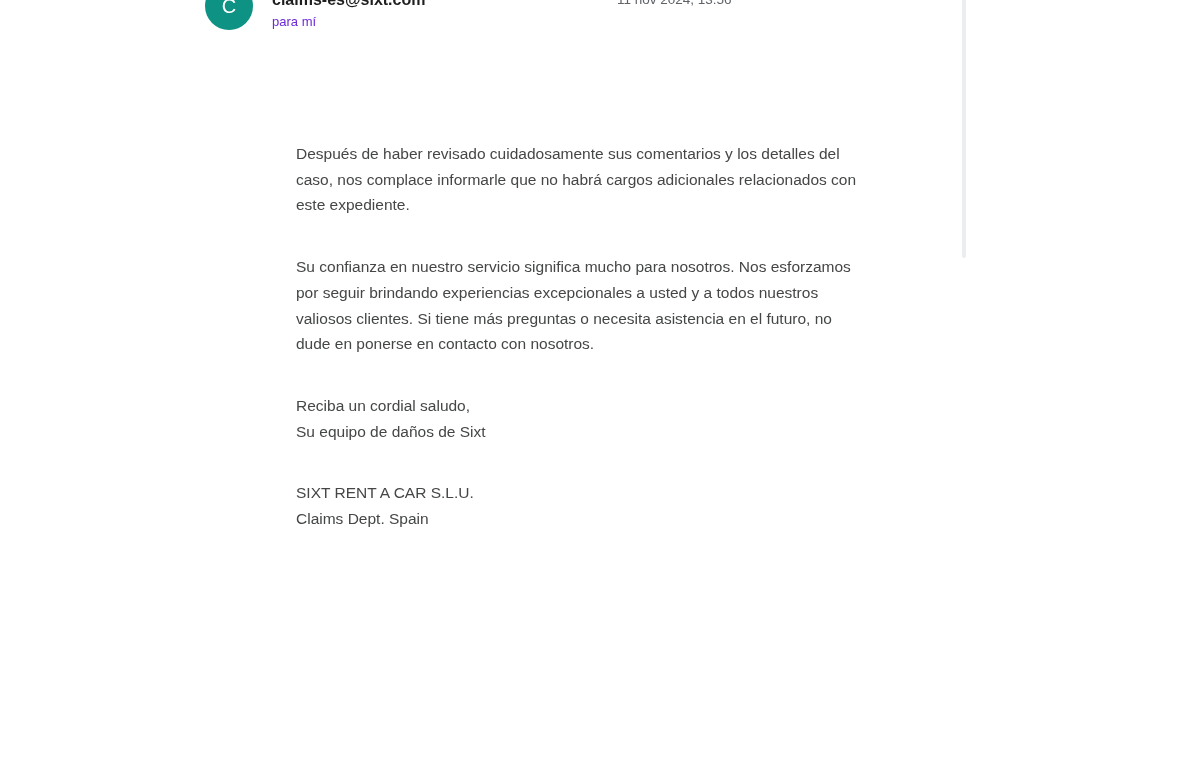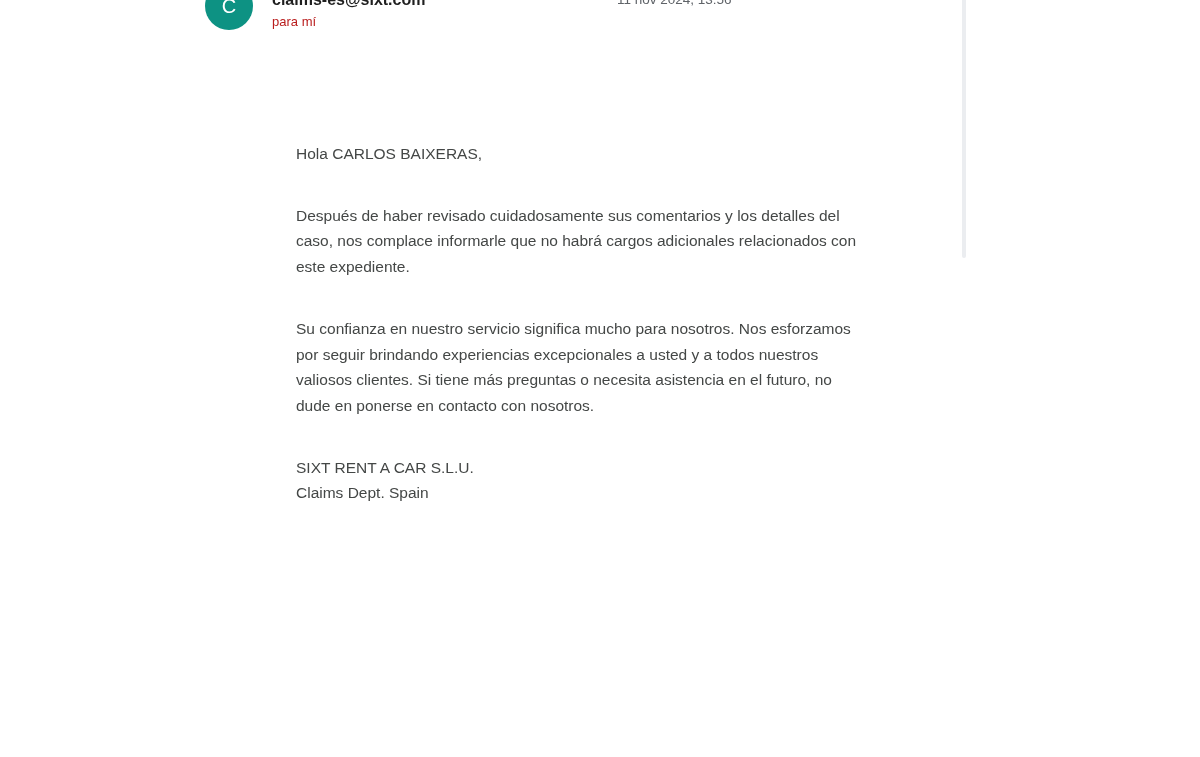--- a/index.html
+++ b/index.html
@@ -52,21 +52,21 @@
     color: #5f6368;
     white-space: nowrap;
   }
 
   .recipient-summary {
     position: absolute;
     left: 272px;
     top: 13px;
     font-size: 13px;
     line-height: 18px;
-    color: #b91c1c;
+    color: #6d28d9;
     white-space: nowrap;
     cursor: pointer;
   }
 
   
   .scrollbar-thumb {
     position: absolute;
     left: 962px;
     top: -12px;
     width: 4px;
@@ -102,25 +102,26 @@
 
   <div class="sender-email">claims-es@sixt.com</div>
 
   <div class="email-date">11 nov 2024, 13:56</div>
 
   <div class="recipient-summary">para mí</div>
 
   <div class="scrollbar-thumb"></div>
 
   <div class="email-body">
-    <p>Hola CARLOS BAIXERAS,</p>
     <p>Después de haber revisado cuidadosamente sus comentarios y los detalles del
 caso, nos complace informarle que no habrá cargos adicionales relacionados con
 este expediente.</p>
     <p>Su confianza en nuestro servicio significa mucho para nosotros. Nos esforzamos
 por seguir brindando experiencias excepcionales a usted y a todos nuestros
 valiosos clientes. Si tiene más preguntas o necesita asistencia en el futuro, no
 dude en ponerse en contacto con nosotros.</p>
+    <p>Reciba un cordial saludo,
+Su equipo de daños de Sixt</p>
     <p>SIXT RENT A CAR S.L.U.
 Claims Dept. Spain</p>
   </div>
 
 </div>
 
 </body></html>

